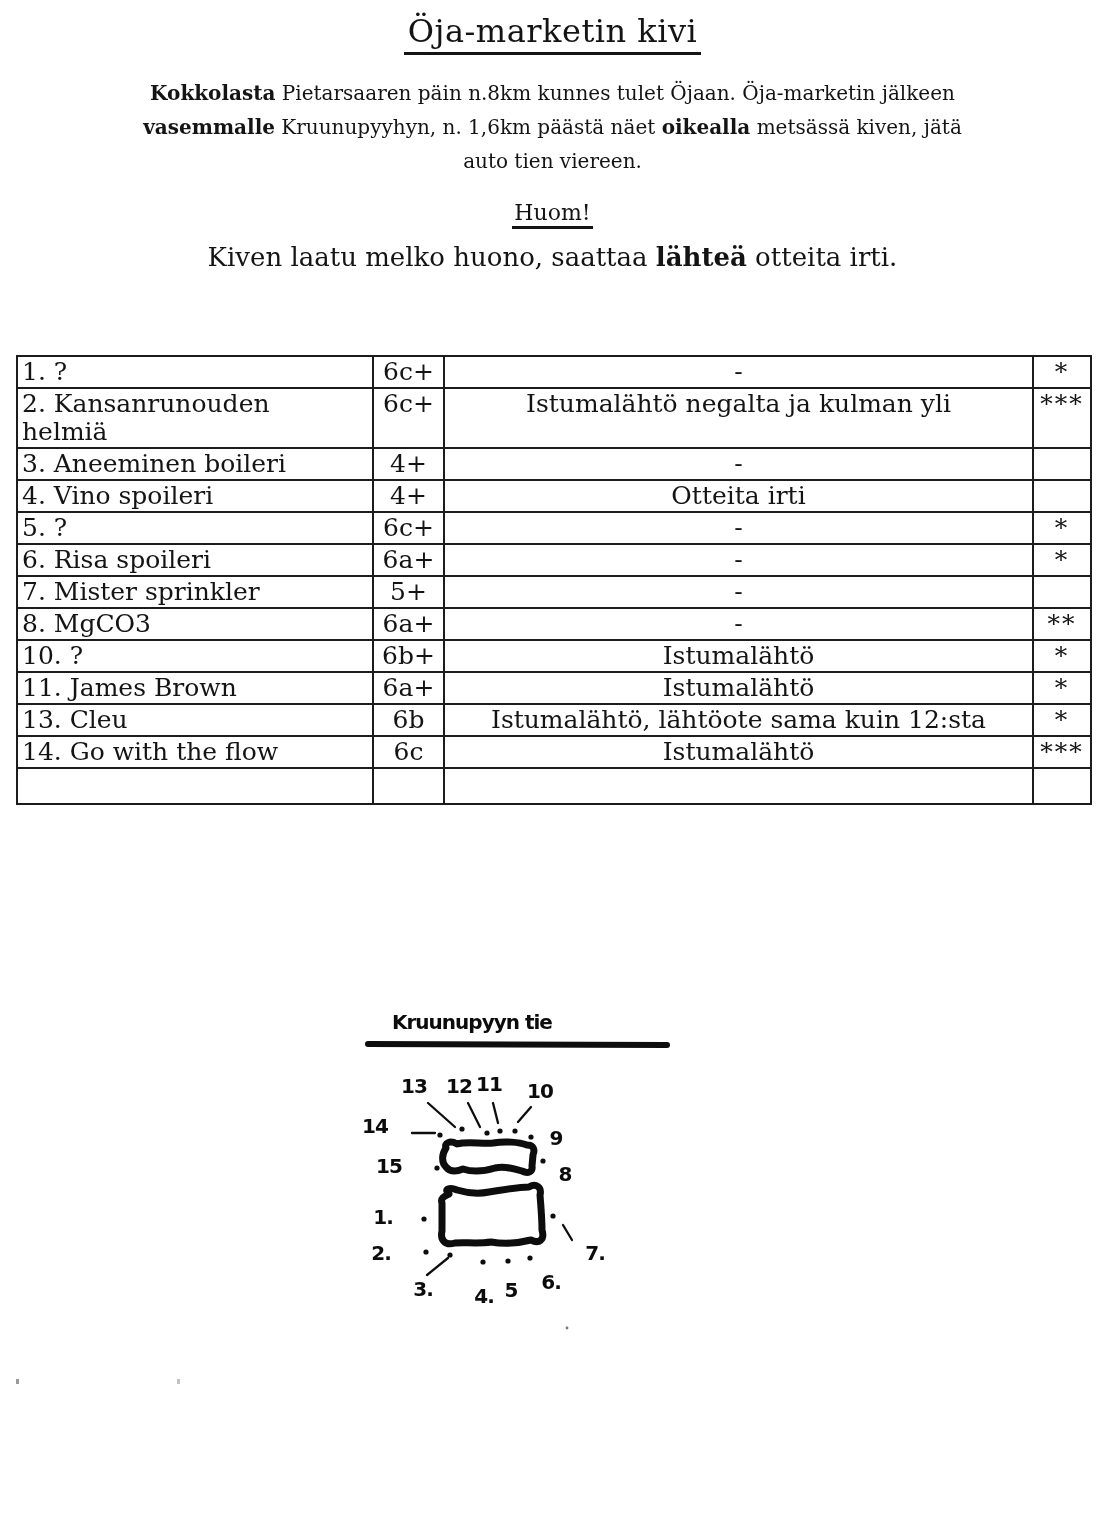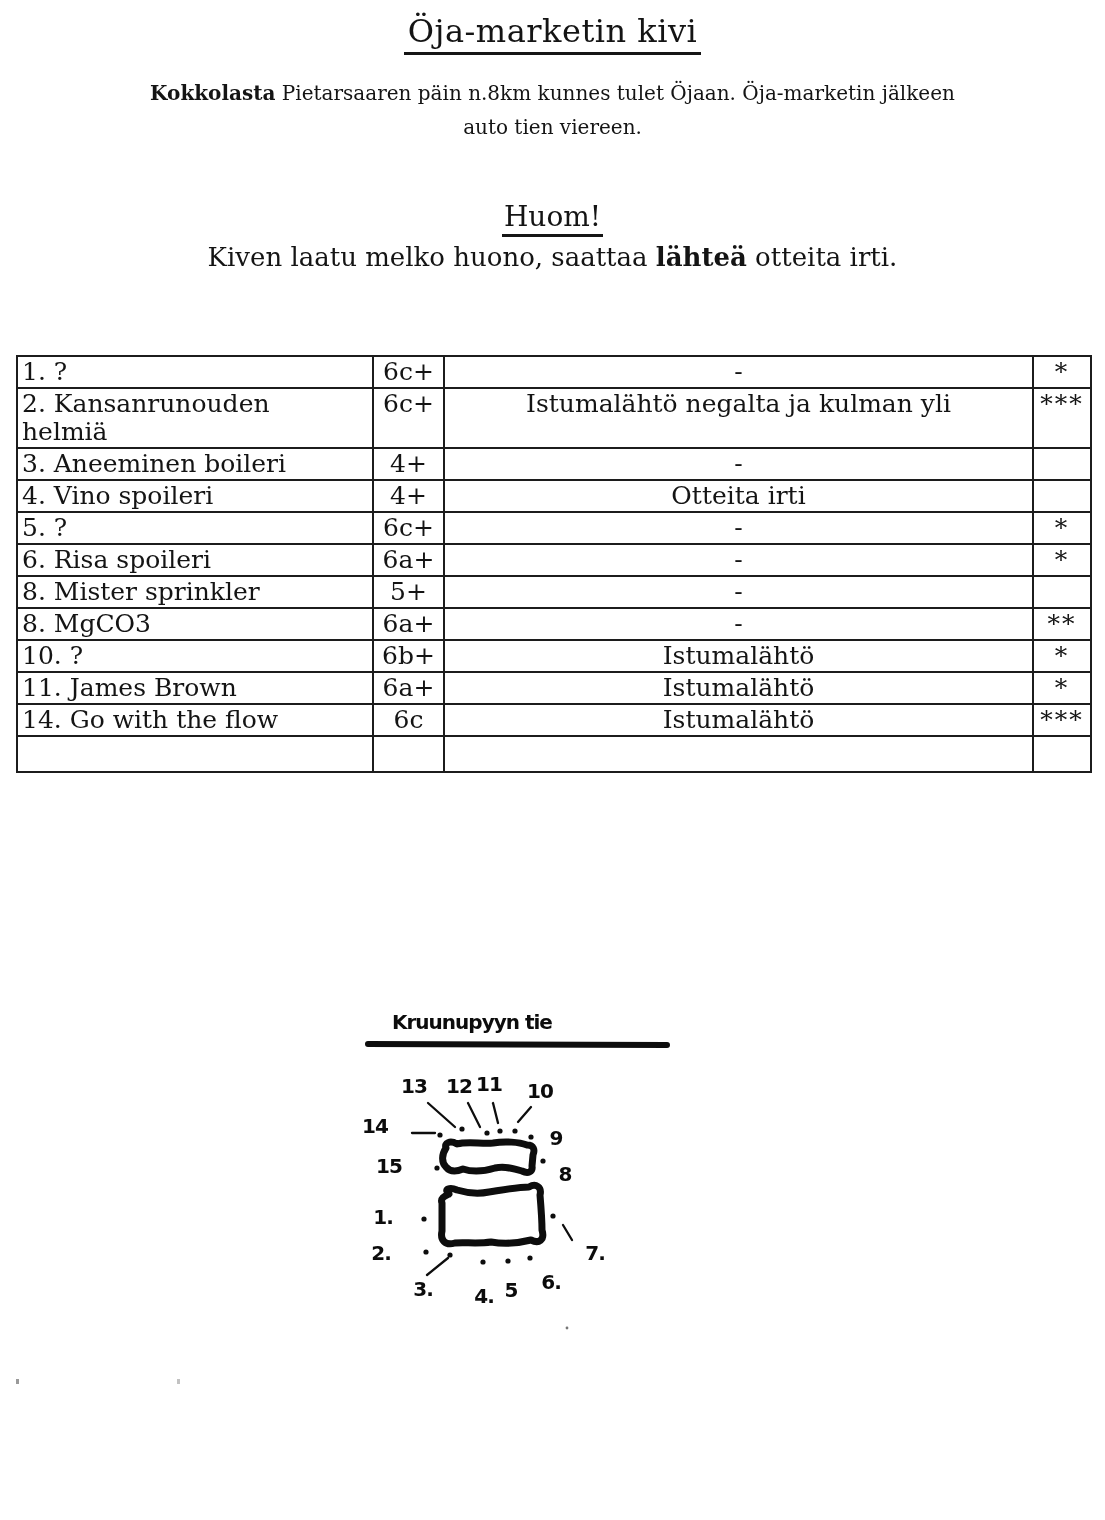--- a/index.html
+++ b/index.html
@@ -30,21 +30,21 @@
     font-size:20px;
     line-height:34px;
   }
   .b{font-weight:bold;}
   .huom-wrap{
     position:absolute;top:200px;left:0;right:0;
     text-align:center;
   }
   .huom-text{
     display:inline-block;
-    font-size:28px;
+    font-size:22px;
     border-bottom:3px solid #151515;
     padding:0 2px 1px 2px;
   }
   .note{
     position:absolute;top:242px;left:15px;width:1075px;
     text-align:center;
     font-size:26px;
   }
   
   .routes{
@@ -122,20 +122,21 @@
 <body>
 
 <div id="page">
 
   <div class="title-wrap">
     <span class="title-text">Öja-marketin kivi</span>
   </div>
 
   <div class="intro">
     <div><span class="b">Kokkolasta</span><span> Pietarsaaren päin n.8km kunnes tulet Öjaan. Öja-marketin jälkeen</span></div>
+    <div><span class="b">vasemmalle</span><span> Kruunupyyhyn, n. 1,6km päästä näet </span><span class="b">oikealla</span><span> metsässä kiven, jätä</span></div>
     <div><span>auto tien viereen.</span></div>
   </div>
 
   <div class="huom-wrap">
     <span class="huom-text">Huom!</span>
   </div>
 
   <div class="note"><span>Kiven laatu melko huono, saattaa </span><span class="b">lähteä</span><span> otteita irti.</span></div>
 
   <table class="routes">
@@ -189,21 +190,21 @@
         <tr>
           <td class="cell-name">
             <div class="name-wrap">6. Risa spoileri</div>
           </td>
           <td class="cell-grade">6a+</td>
           <td class="cell-comment">-</td>
           <td class="cell-stars">*</td>
         </tr>
         <tr>
           <td class="cell-name">
-            <div class="name-wrap">8. Mister sprinkler</div>
+            <div class="name-wrap">7. Mister sprinkler</div>
           </td>
           <td class="cell-grade">5+</td>
           <td class="cell-comment">-</td>
           <td class="cell-stars"></td>
         </tr>
         <tr>
           <td class="cell-name">
             <div class="name-wrap">8. MgCO3</div>
           </td>
           <td class="cell-grade">6a+</td>
@@ -217,20 +218,28 @@
           <td class="cell-grade">6b+</td>
           <td class="cell-comment">Istumalähtö</td>
           <td class="cell-stars">*</td>
         </tr>
         <tr>
           <td class="cell-name">
             <div class="name-wrap">11. James Brown</div>
           </td>
           <td class="cell-grade">6a+</td>
           <td class="cell-comment">Istumalähtö</td>
+          <td class="cell-stars">*</td>
+        </tr>
+        <tr>
+          <td class="cell-name">
+            <div class="name-wrap">13. Cleu</div>
+          </td>
+          <td class="cell-grade">6b</td>
+          <td class="cell-comment">Istumalähtö, lähtöote sama kuin 12:sta</td>
           <td class="cell-stars">*</td>
         </tr>
         <tr>
           <td class="cell-name">
             <div class="name-wrap">14. Go with the flow</div>
           </td>
           <td class="cell-grade">6c</td>
           <td class="cell-comment">Istumalähtö</td>
           <td class="cell-stars">***</td>
         </tr>

